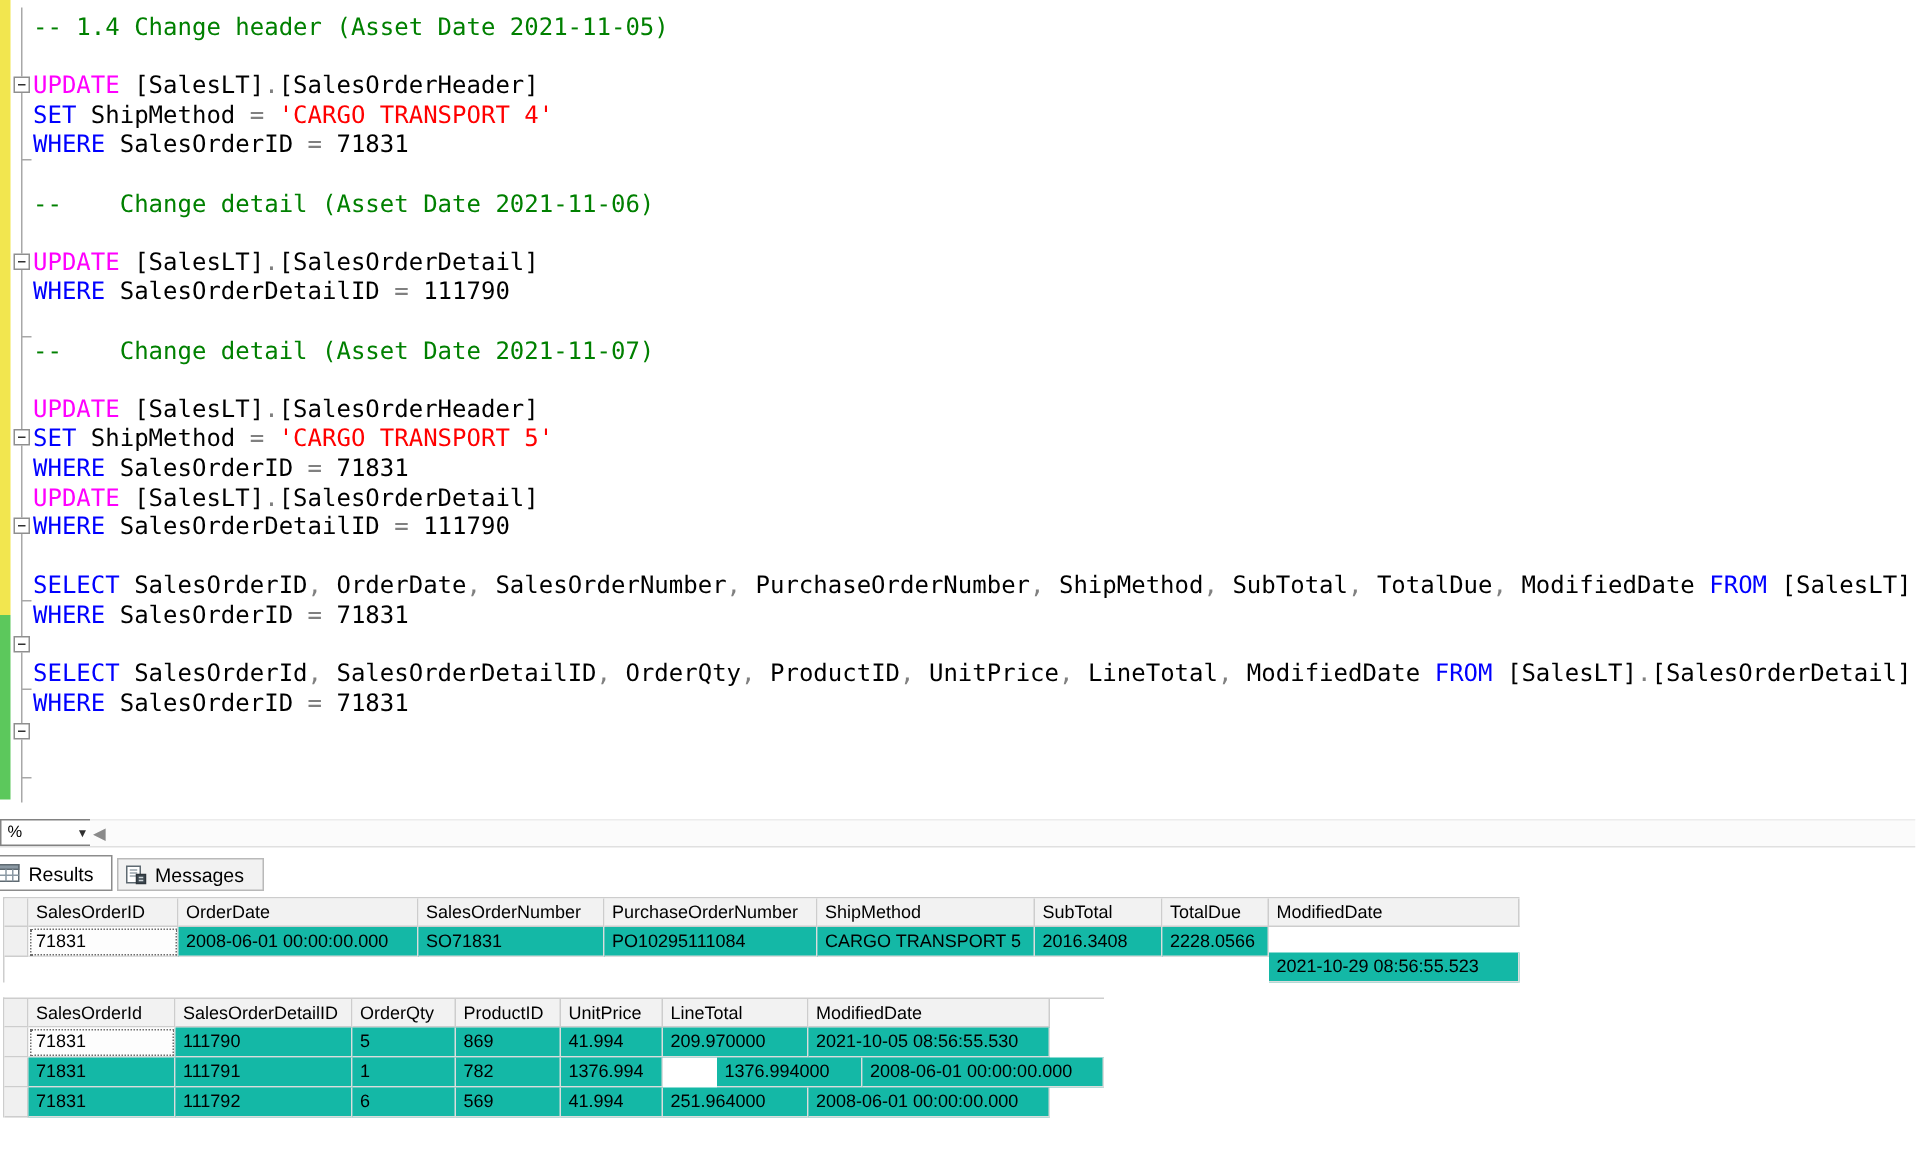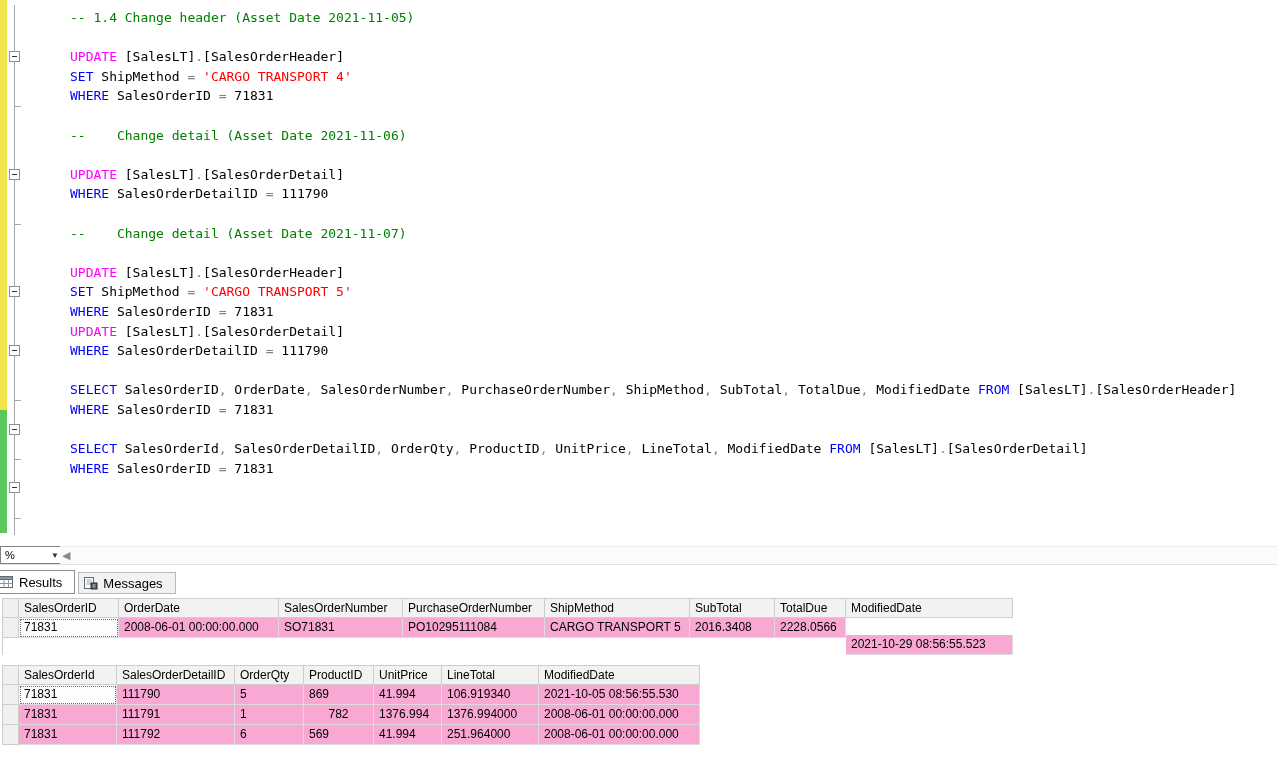--- a/index.html
+++ b/index.html
@@ -9,21 +9,21 @@
   
   .editor{position:absolute;left:0;top:0;width:1277px;height:545px;background:#fff;overflow:hidden;}
   .change-margin{position:absolute;left:0;top:0;width:7px;height:545px;}
   .change-bar{position:absolute;left:0;width:7px;}
   .gutter{position:absolute;left:7px;top:0;width:15px;height:545px;}
   .gutter-vline{position:absolute;left:7px;top:5px;width:1px;height:530px;background:#a8a8a8;}
   .fold-box{position:absolute;left:2px;width:11px;height:11px;background:#fff;border:1px solid #8f8f8f;box-sizing:border-box;}
   .fold-box::before{content:"";position:absolute;left:2px;right:2px;top:4px;height:1px;background:#303030;}
   .fold-tick{position:absolute;left:7px;width:7px;height:1px;background:#a8a8a8;}
   .code{position:absolute;left:22px;top:8px;right:0;bottom:0;
-        font-family:"DejaVu Sans Mono","Liberation Mono",monospace;font-size:13px;color:#000;margin-left:48px;}
+        font-family:"DejaVu Sans Mono","Liberation Mono",monospace;font-size:16px;color:#000;}
   .code-line{height:19.6px;line-height:19.6px;white-space:pre;}
   .code-line.current{box-shadow:inset 0 0 0 1px #cfcfcf;}
   .tk-kw{color:var(--kw);}  .tk-dml{color:var(--dml);}
   .tk-cm{color:var(--cm);}  .tk-st{color:var(--st);}
   .tk-op{color:var(--op);}  .tk-pl{color:var(--pl);}
 
   
   .bottom-bar{position:absolute;left:0;top:545px;width:1277px;height:19px;background:#fff;}
   .zoom-combo{position:absolute;left:0;top:1px;width:54px;height:16px;border:1px solid #828282;background:#fff;
               display:flex;align-items:center;justify-content:space-between;padding:0 4px;font-size:11px;color:#000;box-sizing:content-box;}
@@ -39,21 +39,21 @@
        background:#fff;height:24px;padding:0 12px 0 4px;box-sizing:border-box;margin-left:-6px;}
   .tab + .tab{margin-left:3px;border-color:#b9b9b9;background:#f2f2f2;height:22px;}
   .tab .icon{display:inline-flex;width:15px;height:14px;}
 
   .grid{position:absolute;border-top:1px solid #cdcdcd;border-left:1px solid #cdcdcd;background:#fff;}
   .grow{display:flex;}
   .gcell{box-sizing:border-box;border-right:1px solid #cdcdcd;border-bottom:1px solid #cdcdcd;
          font-size:12px;padding:2px 5px 0 5px;height:19px;overflow:hidden;white-space:nowrap;}
   .hcell{background:#f2f2f2;color:#000;}
   .scell{background:#f0f0f0;}
-  .dcell{background:#f9a8d4;color:#000;border-right:1px solid #dcdcdc;border-bottom:1px solid #dcdcdc;height:20px;}
+  .dcell{background:#14b8a6;color:#000;border-right:1px solid #dcdcdc;border-bottom:1px solid #dcdcdc;height:20px;}
   .dcell.focused{outline:1px dotted #6d6d6d;outline-offset:-2px;background:#fdfdfd;}
 </style>
 </head>
 <body>
 
 <div class="screen">
 
   <div class="editor">
     <div class="change-margin">
         <div class="change-bar" style="top: 0px; height: 410px; background: rgb(242, 230, 79);"></div>
@@ -176,31 +176,31 @@
           <div class="gcell hcell" style="width: 97px;">LineTotal</div>
           <div class="gcell hcell" style="width: 161px;">ModifiedDate</div>
         </div>
         <div class="grow">
           <div class="gcell scell" style="width: 16px; height: 20px;"></div>
           <div class="gcell dcell focused" style="width: 98px;">71831</div>
           <div class="gcell dcell" style="width: 118px;">111790</div>
           <div class="gcell dcell" style="width: 69px;">5</div>
           <div class="gcell dcell" style="width: 70px;">869</div>
           <div class="gcell dcell" style="width: 68px;">41.994</div>
-          <div class="gcell dcell" style="width: 97px;">106.919340</div>
+          <div class="gcell dcell" style="width: 97px;">209.970000</div>
           <div class="gcell dcell" style="width: 161px;">2021-10-05 08:56:55.530</div>
         </div>
         <div class="grow">
           <div class="gcell scell" style="width: 16px; height: 20px;"></div>
           <div class="gcell dcell" style="width: 98px;">71831</div>
           <div class="gcell dcell" style="width: 118px;">111791</div>
           <div class="gcell dcell" style="width: 69px;">1</div>
-          <div class="gcell dcell" style="width: 70px; text-align: center;">782</div>
+          <div class="gcell dcell" style="width: 70px;">782</div>
           <div class="gcell dcell" style="width: 68px;">1376.994</div>
-          <div class="gcell dcell" style="width: 97px;">1376.994000</div>
+          <div class="gcell dcell" style="width: 97px; margin-left: 36px;">1376.994000</div>
           <div class="gcell dcell" style="width: 161px;">2008-06-01 00:00:00.000</div>
         </div>
         <div class="grow">
           <div class="gcell scell" style="width: 16px; height: 20px;"></div>
           <div class="gcell dcell" style="width: 98px;">71831</div>
           <div class="gcell dcell" style="width: 118px;">111792</div>
           <div class="gcell dcell" style="width: 69px;">6</div>
           <div class="gcell dcell" style="width: 70px;">569</div>
           <div class="gcell dcell" style="width: 68px;">41.994</div>
           <div class="gcell dcell" style="width: 97px;">251.964000</div>

